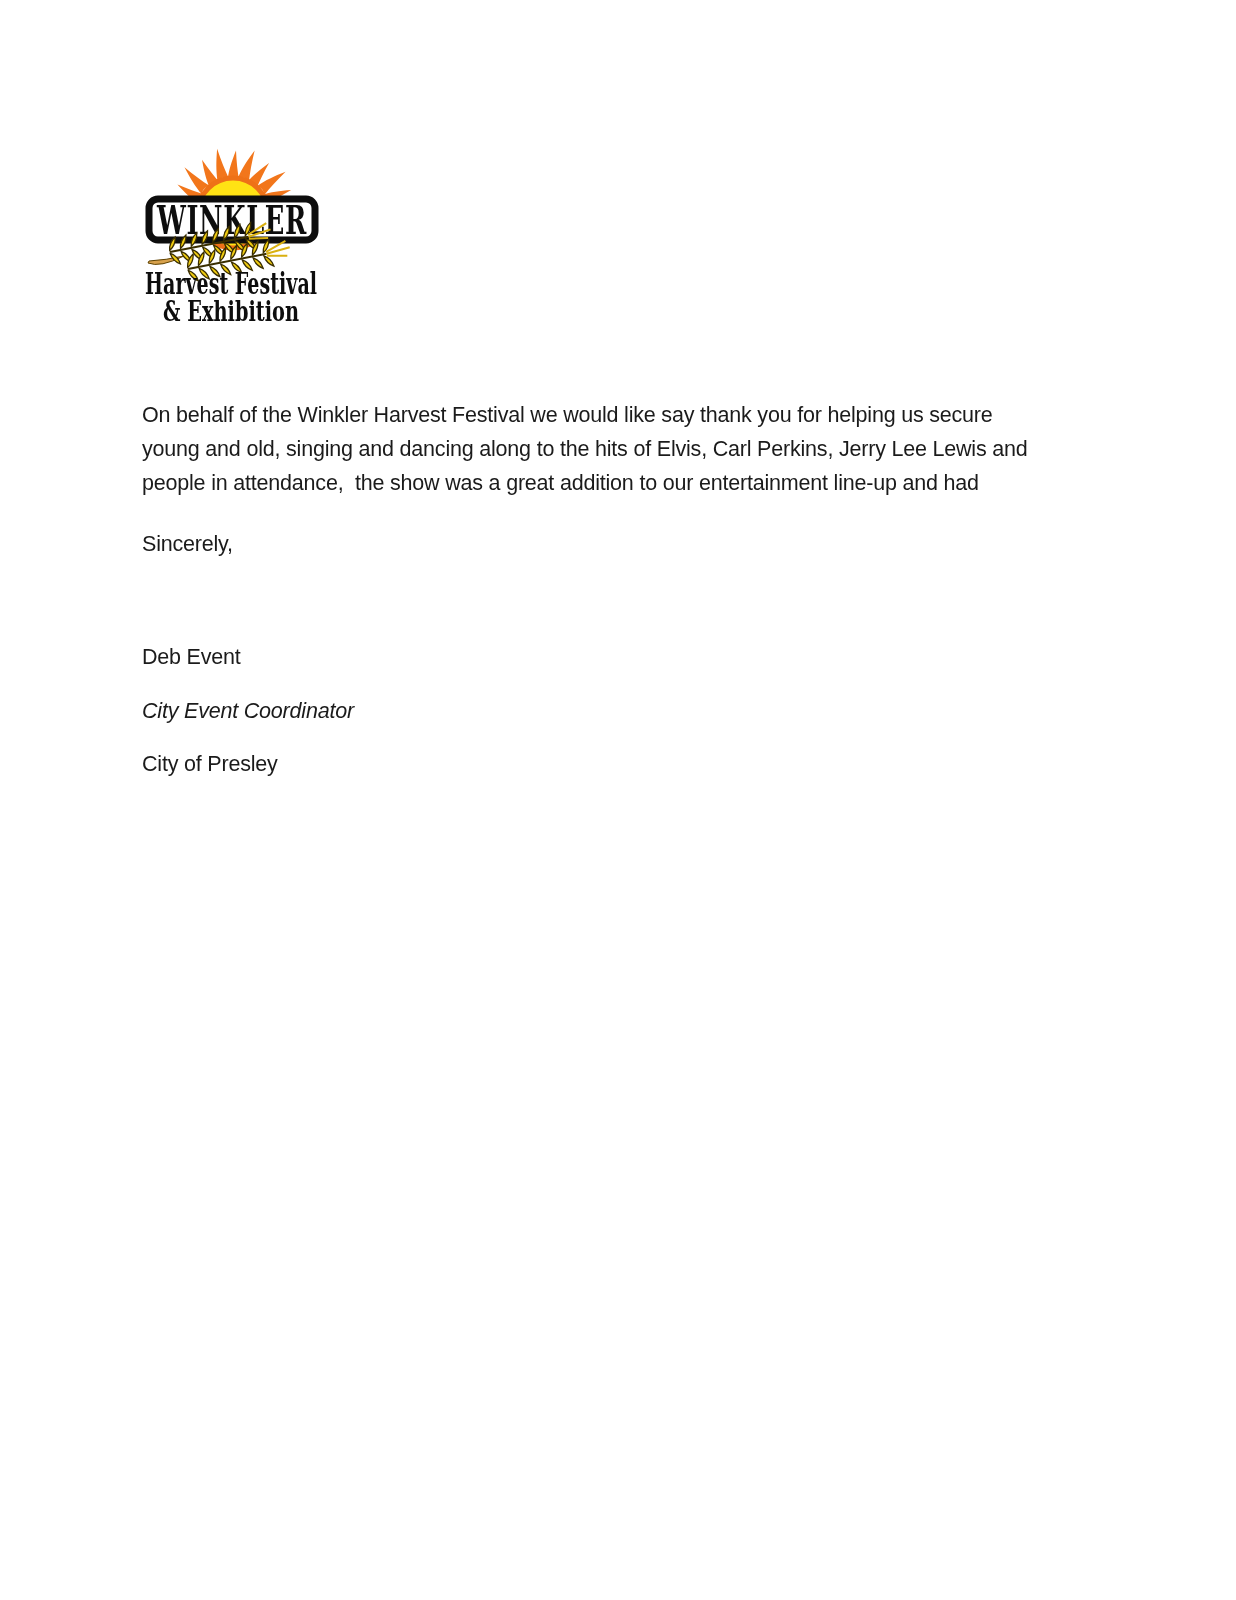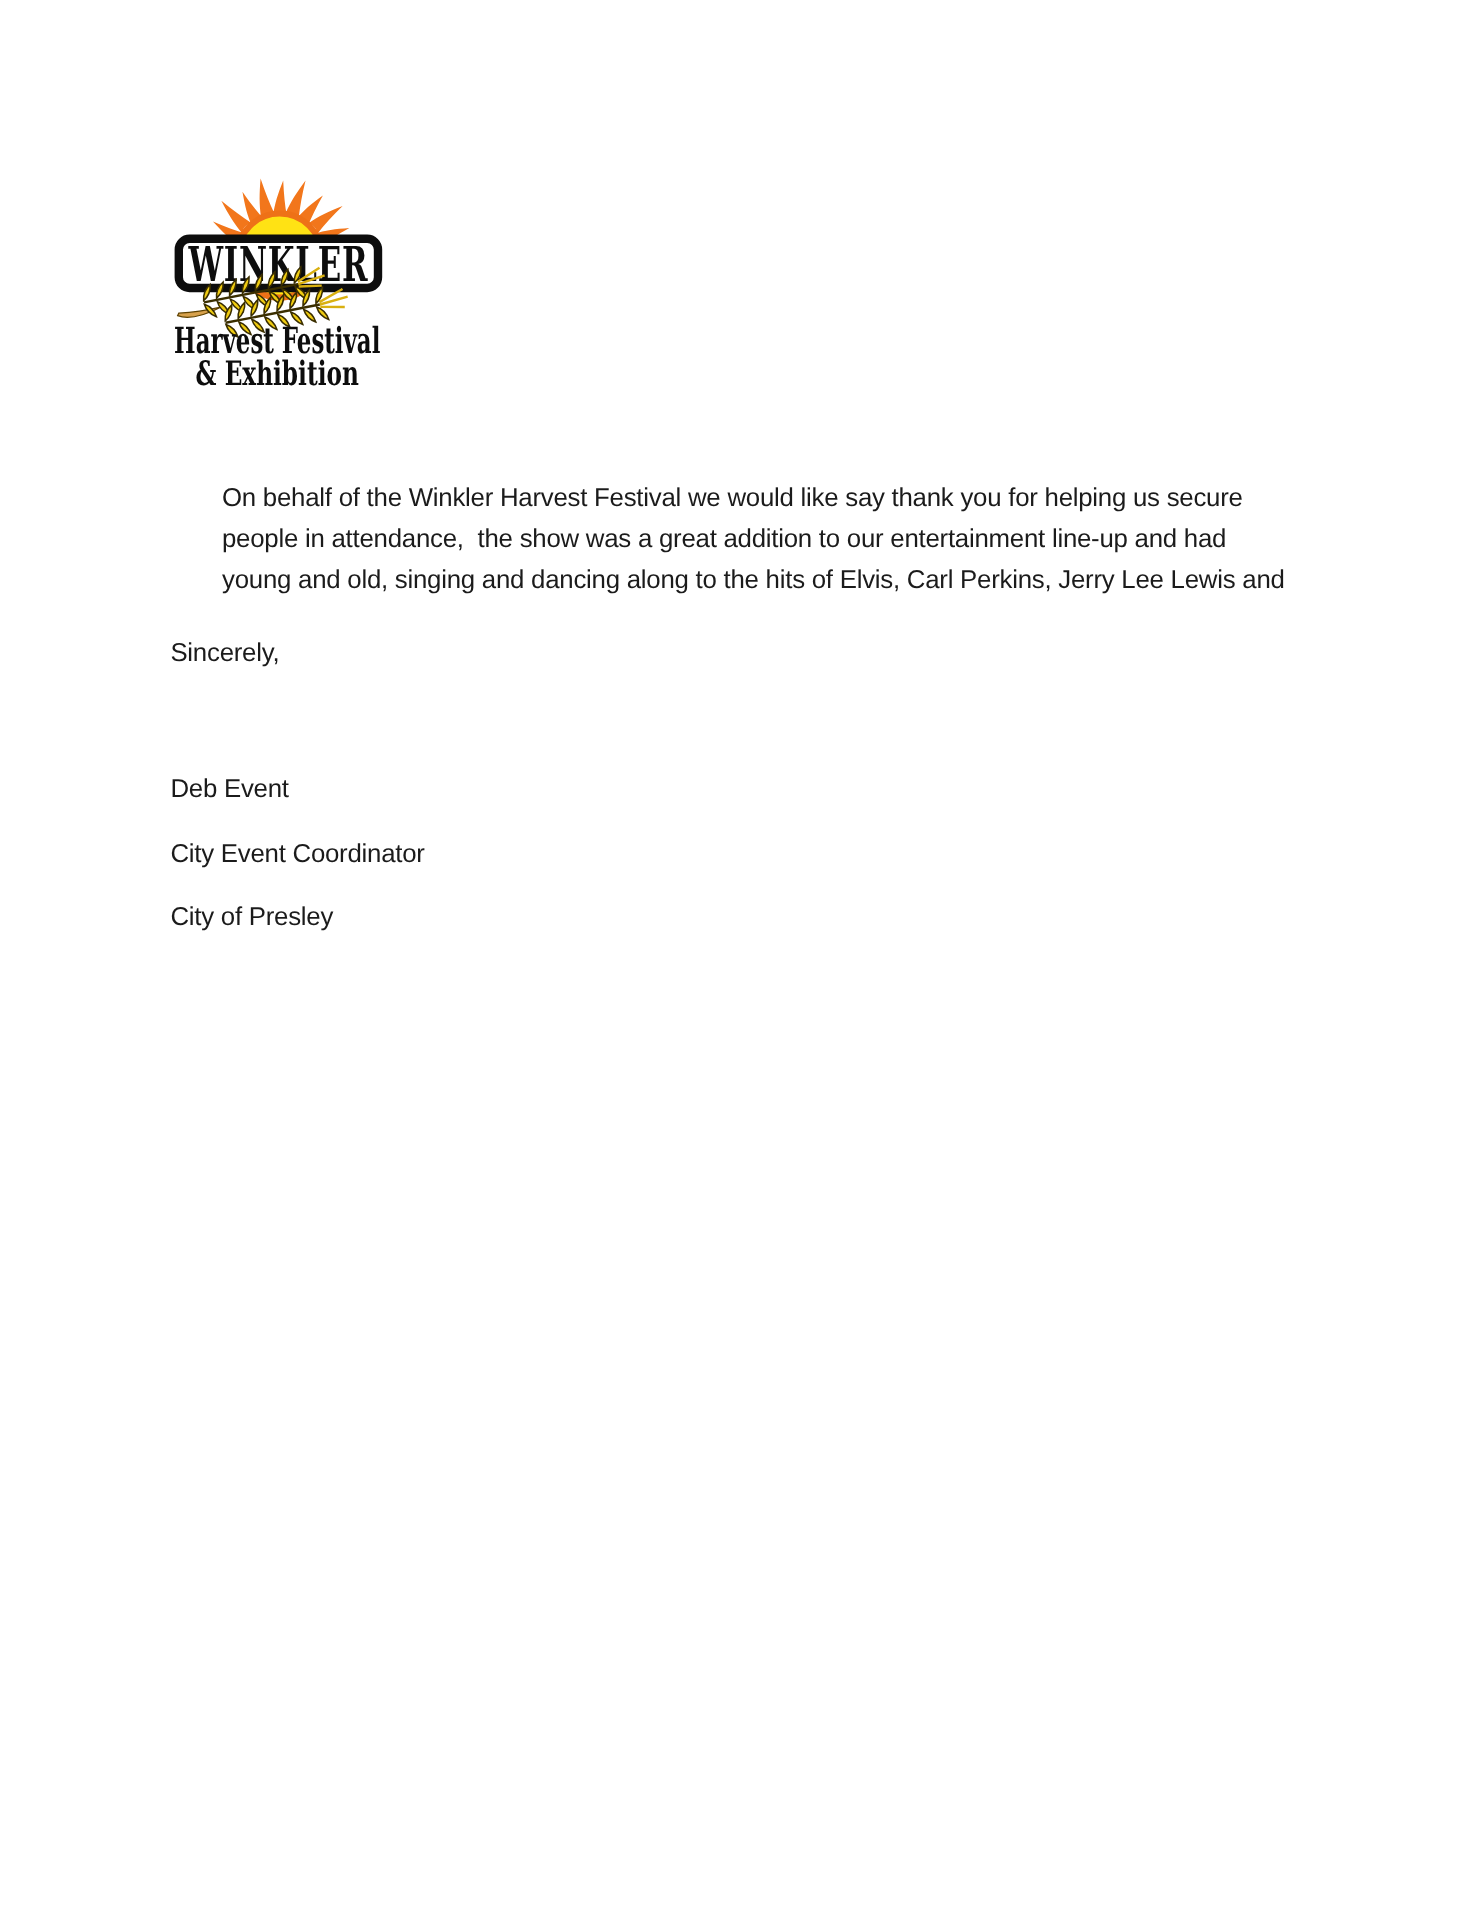--- a/index.html
+++ b/index.html
@@ -31,35 +31,34 @@
   .logo-sub {
     font-family: "DejaVu Serif", serif;
     font-weight: bold;
   }
   
   .letter-body .line {
     font-size: 21.5px;
     line-height: 34px;
     white-space: pre;
     letter-spacing: -0.2px;
-    margin-left: 43px;
   }
   .closing {
     margin-top: 27px;
     font-size: 21.5px;
     line-height: 34px;
     letter-spacing: -0.2px;
   }
   .sig {
     font-size: 21.5px;
     line-height: 34px;
     letter-spacing: -0.2px;
   }
   .sig-name  { margin-top: 79px; }
-  .sig-title { margin-top: 20px; }
+  .sig-title { margin-top: 20px; font-style: italic; }
   .sig-org   { margin-top: 19px; }
 </style>
 </head>
 <body>
 
 <div class="page">
   <div class="content">
 
     <div class="logo">
       <svg viewBox="0 0 186 186" width="186" height="186">
@@ -200,22 +199,22 @@
           </g>
         </g>
 
         <text class="logo-sub" x="89" y="151" text-anchor="middle" font-size="30" fill="#0d0d0d" textLength="172" lengthAdjust="spacingAndGlyphs">Harvest Festival</text>
         <text class="logo-sub" x="89" y="178" text-anchor="middle" font-size="28" fill="#0d0d0d" textLength="136" lengthAdjust="spacingAndGlyphs">&amp; Exhibition</text>
       </svg>
     </div>
 
     <div class="letter-body">
       <div class="line">On behalf of the Winkler Harvest Festival we would like say thank you for helping us secure</div>
+      <div class="line">young and old, singing and dancing along to the hits of Elvis, Carl Perkins, Jerry Lee Lewis and</div>
       <div class="line">people in attendance,  the show was a great addition to our entertainment line-up and had</div>
-      <div class="line">young and old, singing and dancing along to the hits of Elvis, Carl Perkins, Jerry Lee Lewis and</div>
     </div>
 
     <p class="closing">Sincerely,</p>
 
     <p class="sig sig-name">Deb Event</p>
     <p class="sig sig-title">City Event Coordinator</p>
     <p class="sig sig-org">City of Presley</p>
 
   </div>
 </div>

